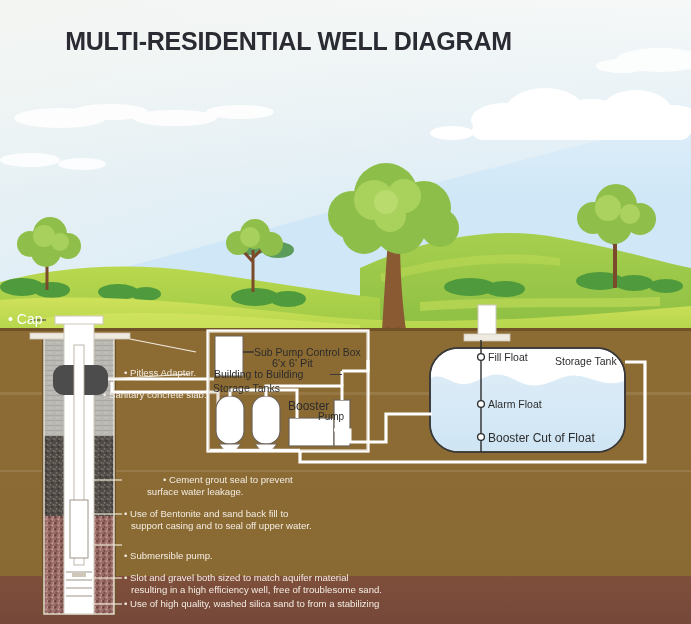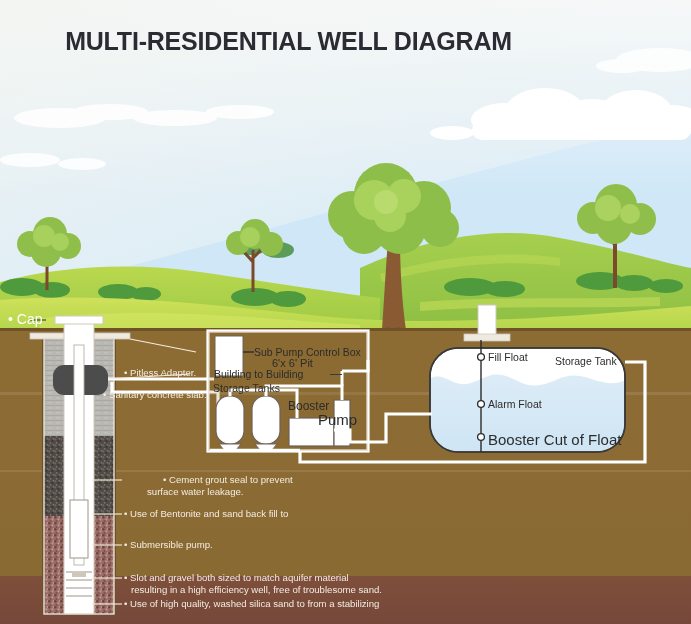--- a/index.html
+++ b/index.html
@@ -403,32 +403,33 @@
   <div class="lbl lbl-dark" style="left:272px; top:333px; font-size:11px;margin-top:24px;">6'x 6' Pit</div>
 
   <div class="lbl lbl-dark" style="left:254px; top:346px; font-size:10.5px;">Sub Pump Control Box</div>
 
   <div class="lbl lbl-dark" style="left:214px; top:368px; font-size:10.5px;">Building to Building</div>
   <div class="leader leader-dark" style="left:330px; top:374px; width:12px;"></div>
 
   <div class="lbl lbl-dark" style="left:213px; top:382px; font-size:10.5px;">Storage Tanks</div>
 
   <div class="lbl lbl-dark" style="left:288px; top:399px; font-size:12px;">Booster</div>
-  <div class="lbl lbl-dark" style="left:294px; top:411px; font-size:15px;padding-left:24px;">Pump</div>
+  <div class="lbl lbl-dark" style="left:294px; top:411px; font-size:10px;padding-left:24px;">Pump</div>
 
   <div class="lbl lbl-dark" style="left:488px; top:351px; font-size:10.5px;">Fill Float</div>
   <div class="lbl lbl-dark" style="left:488px; top:398px; font-size:10.5px;">Alarm Float</div>
-  <div class="lbl lbl-dark" style="left:488px; top:431px; font-size:15px;">Booster Cut of Float</div>
+  <div class="lbl lbl-dark" style="left:488px; top:431px; font-size:12px;">Booster Cut of Float</div>
   <div class="lbl lbl-dark" style="left:555px; top:355px; font-size:10.5px;">Storage Tank</div>
 
   <div class="lbl lbl-light" style="left:124px; top:474px;margin-left:39px;">• Cement grout seal to prevent</div>
   <div class="lbl lbl-light" style="left:131px; top:486px;padding-left:16px;">surface water leakage.</div>
 
   <div class="lbl lbl-light" style="left:124px; top:508px;">• Use of Bentonite and sand back fill to</div>
-
-  <div class="lbl lbl-light" style="left:124px; top:539px;">• Submersible pump.</div>
+  <div class="lbl lbl-light" style="left:131px; top:520px;">support casing and to seal off upper water.</div>
+
+  <div class="lbl lbl-light" style="left:124px; top:550px;">• Submersible pump.</div>
 
   <div class="lbl lbl-light" style="left:124px; top:572px;">• Slot and gravel both sized to match aquifer material</div>
   <div class="lbl lbl-light" style="left:131px; top:584px;">resulting in a high efficiency well, free of troublesome sand.</div>
 
   <div class="lbl lbl-light" style="left:124px; top:598px;">• Use of high quality, washed silica sand to from a stabilizing</div>
 
 </div>
 
 </body></html>

